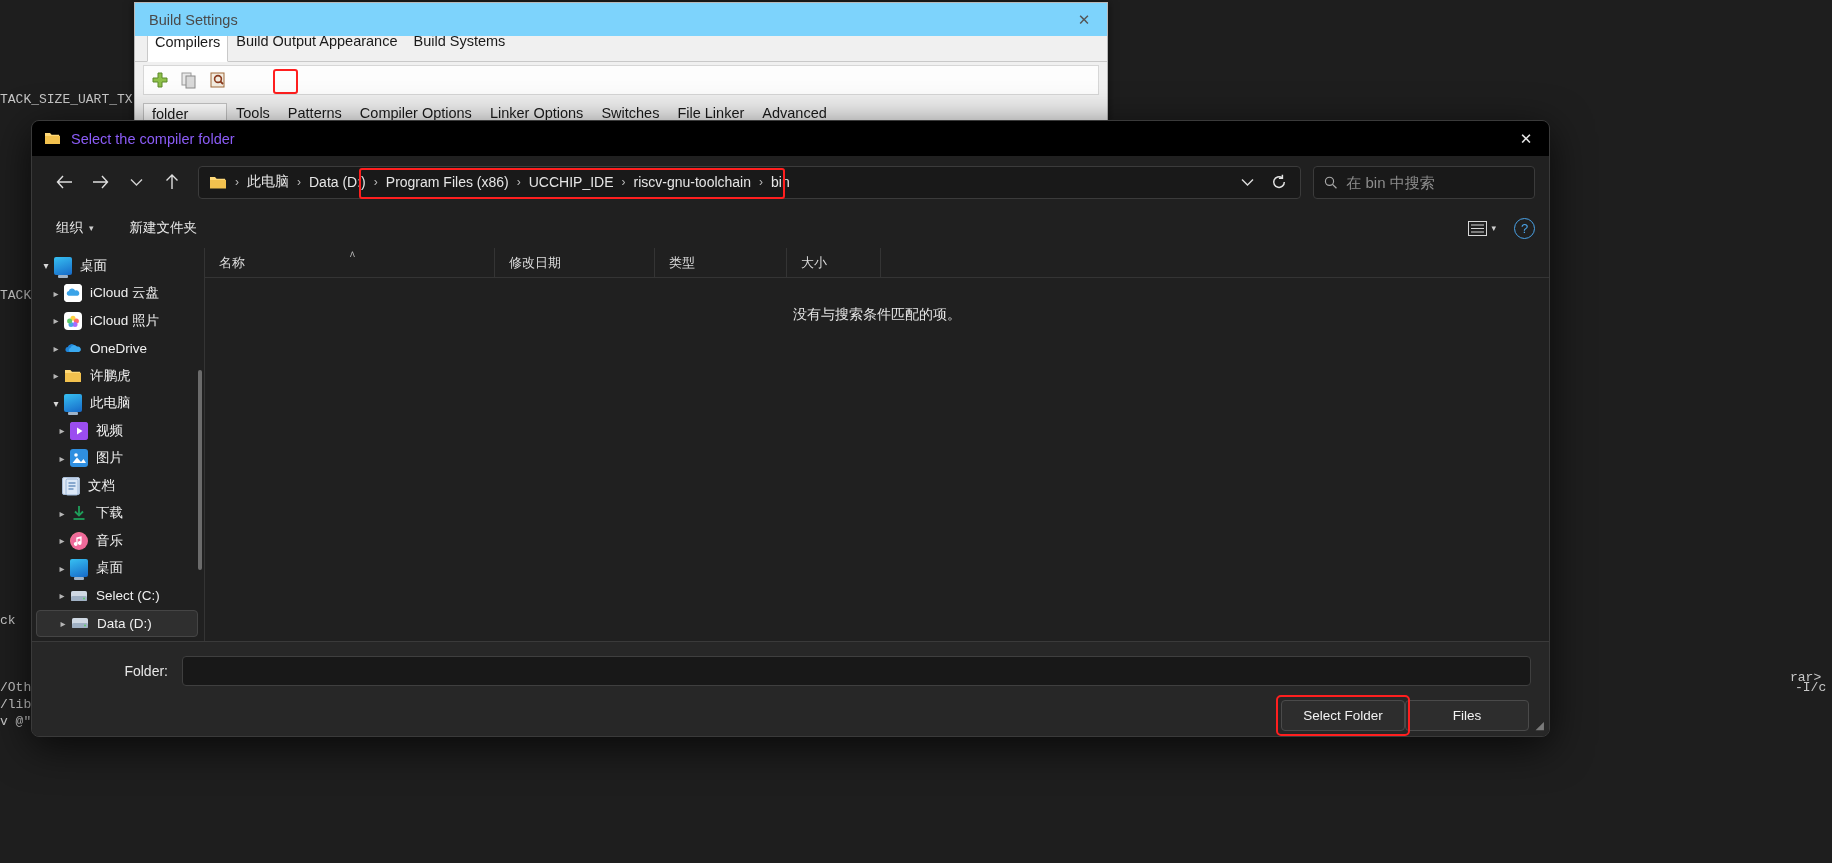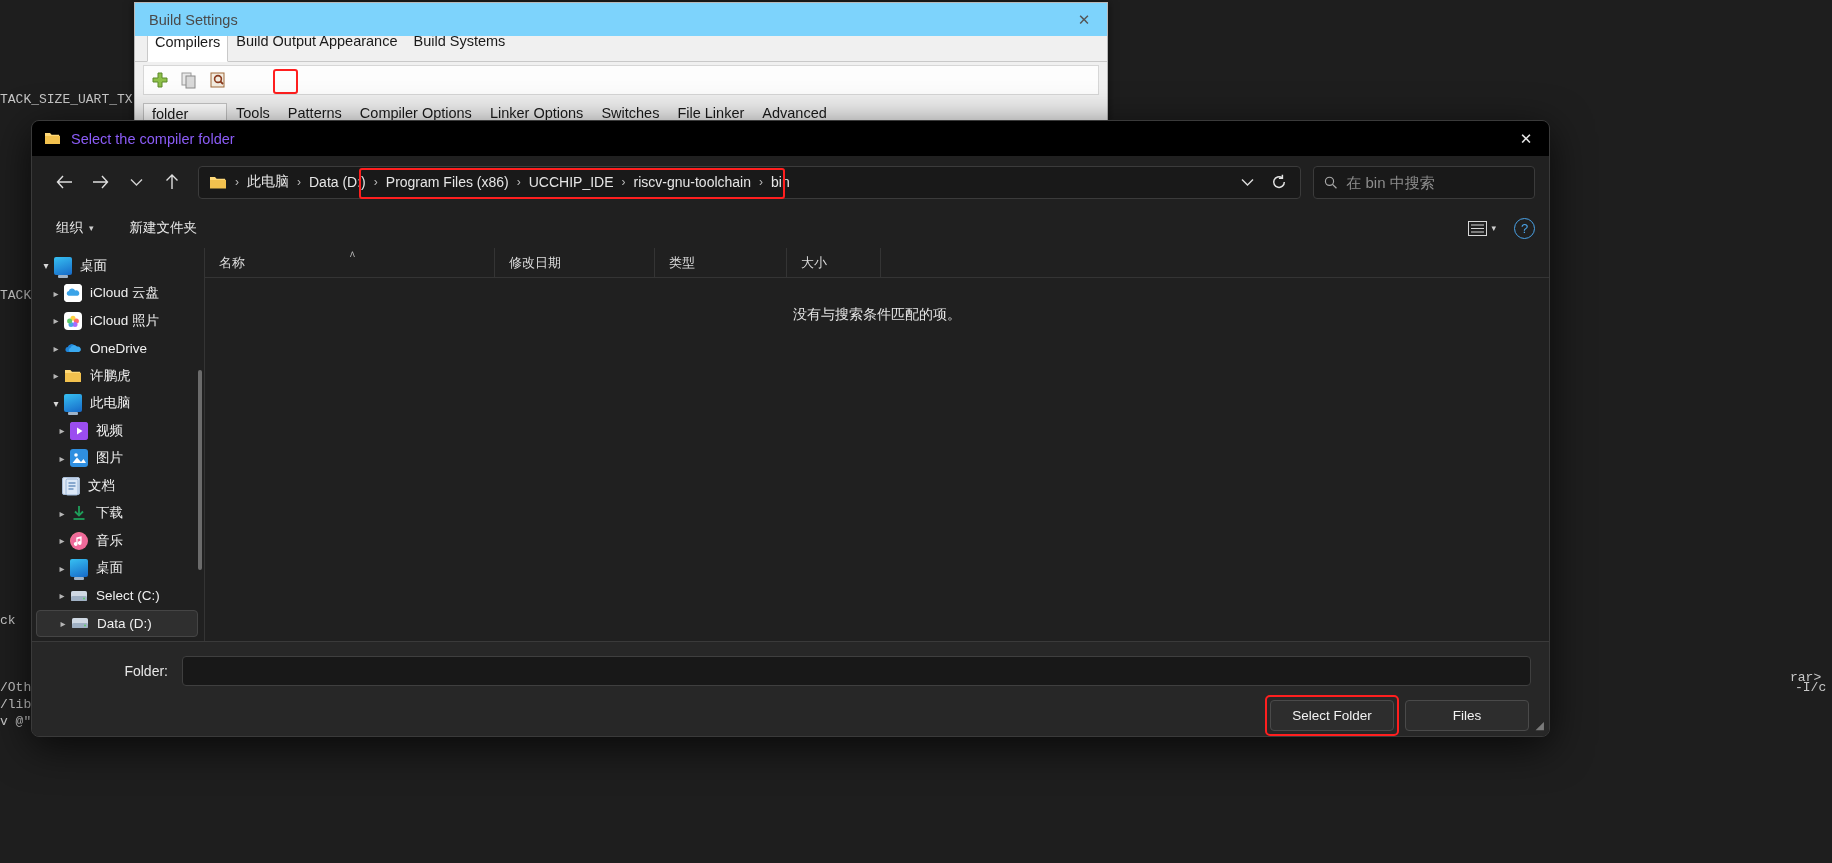--- a/index.html
+++ b/index.html
@@ -283,21 +283,21 @@
   .foot-row { display: flex; align-items: center; }
   .foot-label { color: #e8e8e8; font-size: 14px; width: 132px; text-align: right; padding-right: 14px; }
   .foot-input {
     flex: 1; height: 30px;
     background: #181818; border: 1px solid #3f3f3f; border-radius: 4px;
     color: #e8e8e8; font-size: 13.5px;
     padding: 0 9px; outline: none;
     font-family: "Liberation Sans", sans-serif;
   }
   .foot-btns {
-    display: flex; justify-content: flex-end; gap: 11px;
+    display: flex; justify-content: flex-end; 
     margin-top: 14px; padding-right: 2px;
   }
   .btn {
     min-width: 124px; height: 31px;
     background: #2d2d2d; border: 1px solid #4a4a4a; border-radius: 4px;
     color: #f2f2f2; font-size: 13.5px;
     display: flex; align-items: center; justify-content: center;
     font-family: "Liberation Sans", sans-serif;
   }
   .btn-wrap { position: relative; display: inline-block; }

